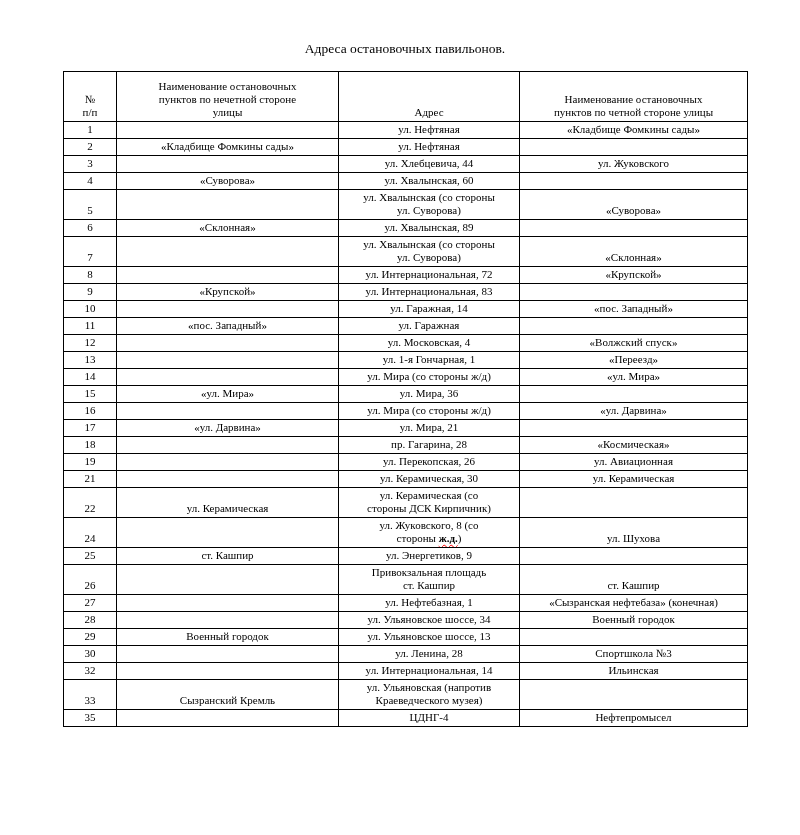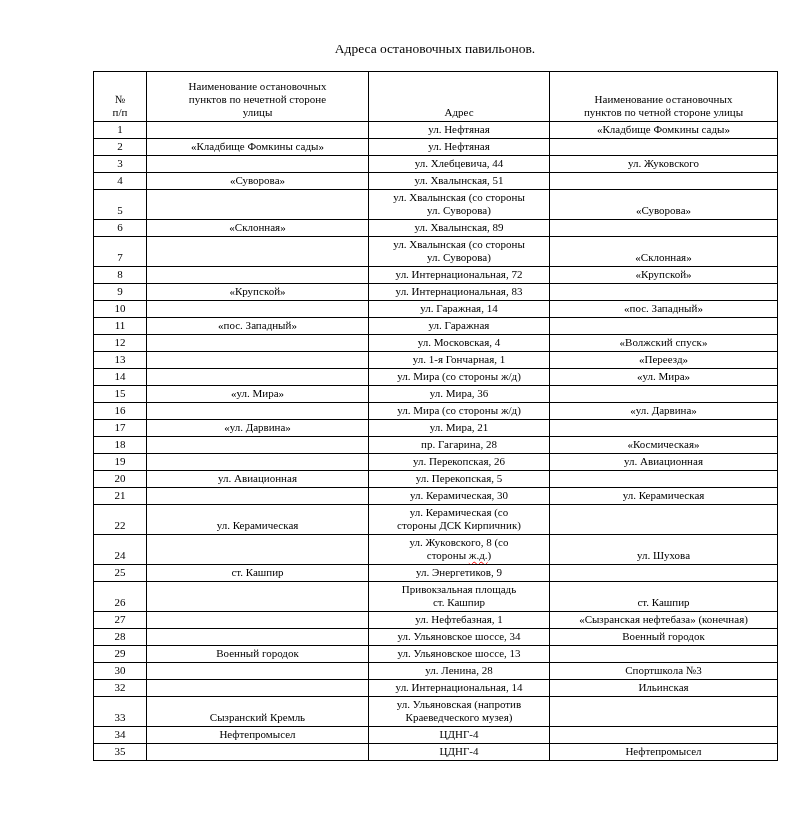--- a/index.html
+++ b/index.html
@@ -10,21 +10,20 @@
     height: 835px;
     font-family: "Liberation Serif", "DejaVu Serif", serif;
     color: #000000;
     overflow: hidden;
   }
   .page {
     position: relative;
     width: 736px;
     height: 835px;
     background: #ffffff;
-    margin-left: 30px;
   }
   .doc-title {
     position: absolute;
     left: 63px;
     top: 41px;
     width: 684px;
     text-align: center;
     font-size: 13.5px;
     line-height: 16px;
     white-space: nowrap;
@@ -52,20 +51,21 @@
   thead tr { height: 50px; }
   tr.single { height: 17px; }
   tr.tall   { height: 29px; }
   td.va-top { vertical-align: top; }
   .squiggle {
     text-decoration-line: underline;
     text-decoration-style: wavy;
     text-decoration-color: var(--squiggle-color, #ff0000);
     text-decoration-thickness: 1px;
     text-underline-offset: 2px;
+    font-weight: bold;
   }
 </style>
 </head>
 <body>
 
 <div class="page">
   <div class="doc-title">Адреса остановочных павильонов.</div>
 
   <table class="stops">
     <colgroup>
@@ -101,21 +101,21 @@
         </tr>
         <tr class="single">
           <td>3</td>
           <td></td>
           <td>ул. Хлебцевича, 44</td>
           <td>ул. Жуковского</td>
         </tr>
         <tr class="single">
           <td>4</td>
           <td>«Суворова»</td>
-          <td>ул. Хвалынская, 51</td>
+          <td>ул. Хвалынская, 60</td>
           <td></td>
         </tr>
         <tr class="tall">
           <td>5</td>
           <td></td>
           <td>ул. Хвалынская (со стороны
 ул. Суворова)</td>
           <td>«Суворова»</td>
         </tr>
         <tr class="single">
@@ -195,26 +195,20 @@
           <td>18</td>
           <td></td>
           <td>пр. Гагарина, 28</td>
           <td>«Космическая»</td>
         </tr>
         <tr class="single">
           <td>19</td>
           <td></td>
           <td>ул. Перекопская, 26</td>
           <td>ул. Авиационная</td>
-        </tr>
-        <tr class="single">
-          <td>20</td>
-          <td>ул. Авиационная</td>
-          <td>ул. Перекопская, 5</td>
-          <td></td>
         </tr>
         <tr class="single">
           <td>21</td>
           <td></td>
           <td>ул. Керамическая, 30</td>
           <td>ул. Керамическая</td>
         </tr>
         <tr class="tall">
           <td>22</td>
           <td class="va-top">ул. Керамическая</td>
@@ -270,26 +264,20 @@
           <td>32</td>
           <td></td>
           <td>ул. Интернациональная, 14</td>
           <td>Ильинская</td>
         </tr>
         <tr class="tall">
           <td>33</td>
           <td class="va-top">Сызранский Кремль</td>
           <td>ул. Ульяновская (напротив
 Краеведческого музея)</td>
-          <td></td>
-        </tr>
-        <tr class="single">
-          <td>34</td>
-          <td>Нефтепромысел</td>
-          <td>ЦДНГ-4</td>
           <td></td>
         </tr>
         <tr class="single">
           <td>35</td>
           <td></td>
           <td>ЦДНГ-4</td>
           <td>Нефтепромысел</td>
         </tr>
       </tbody>
   </table>

